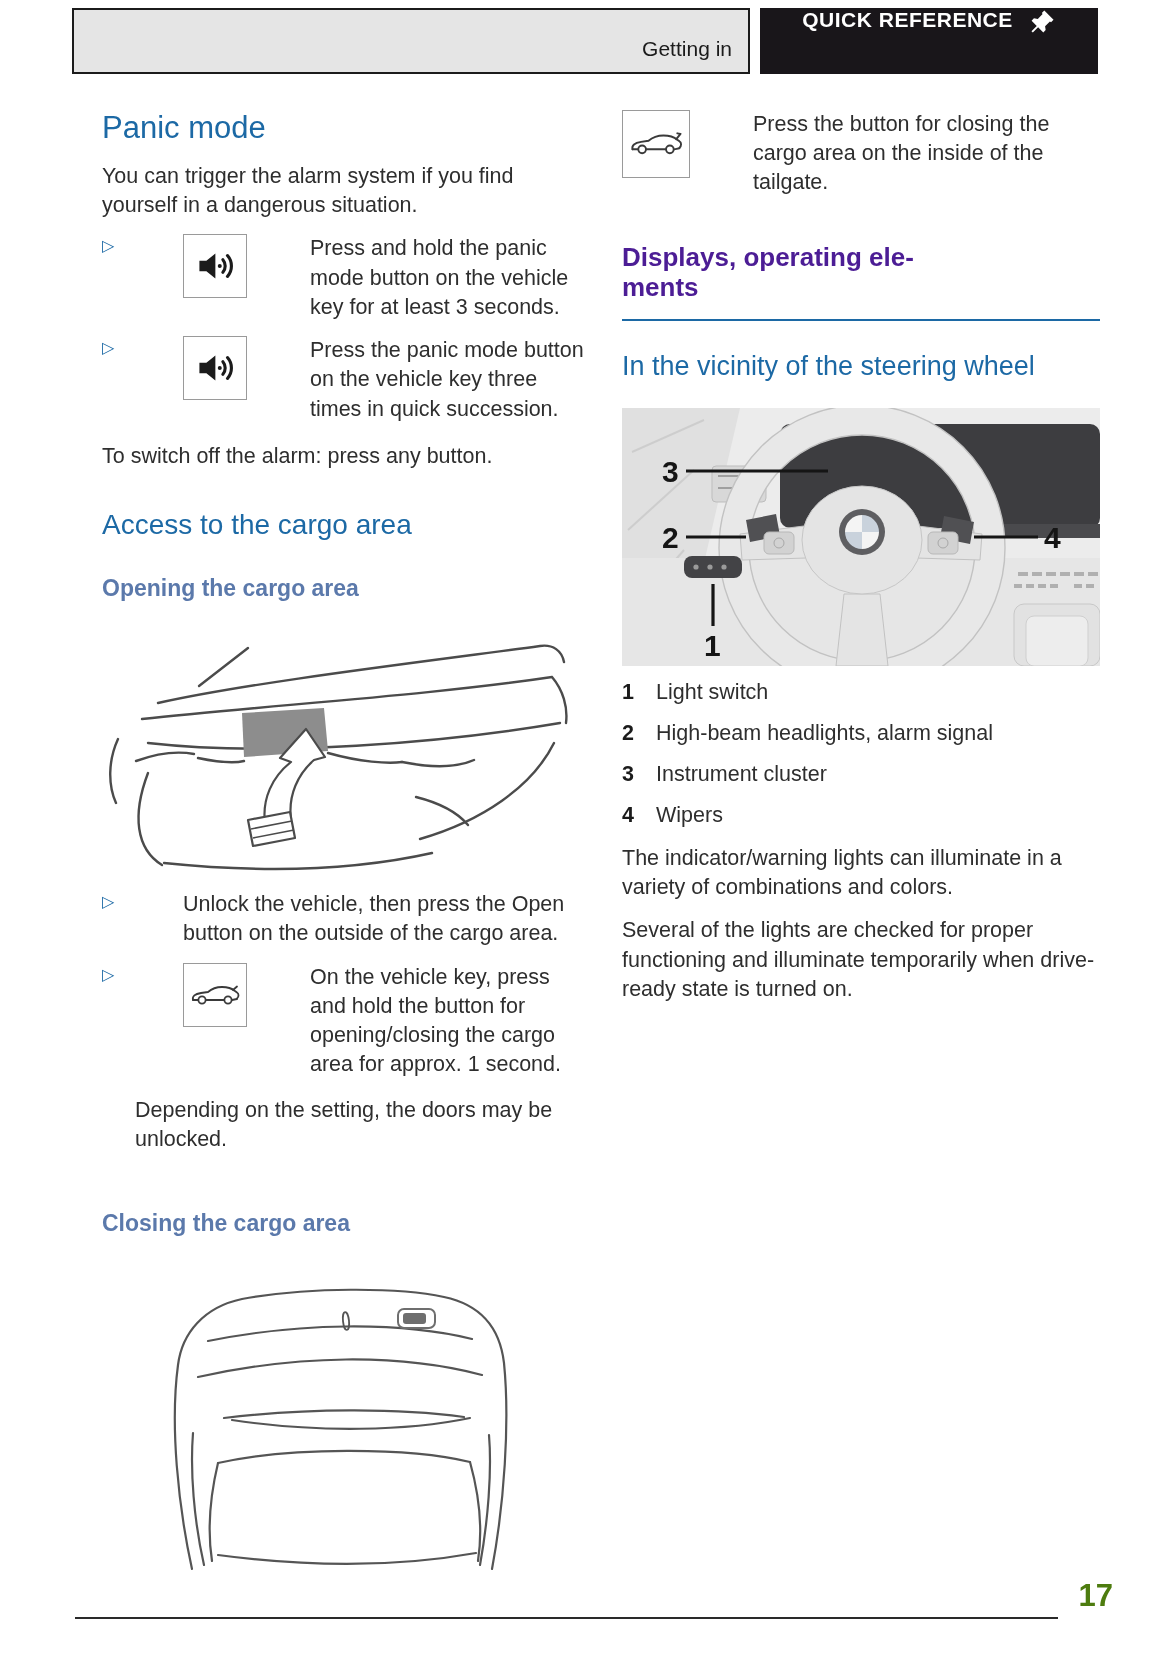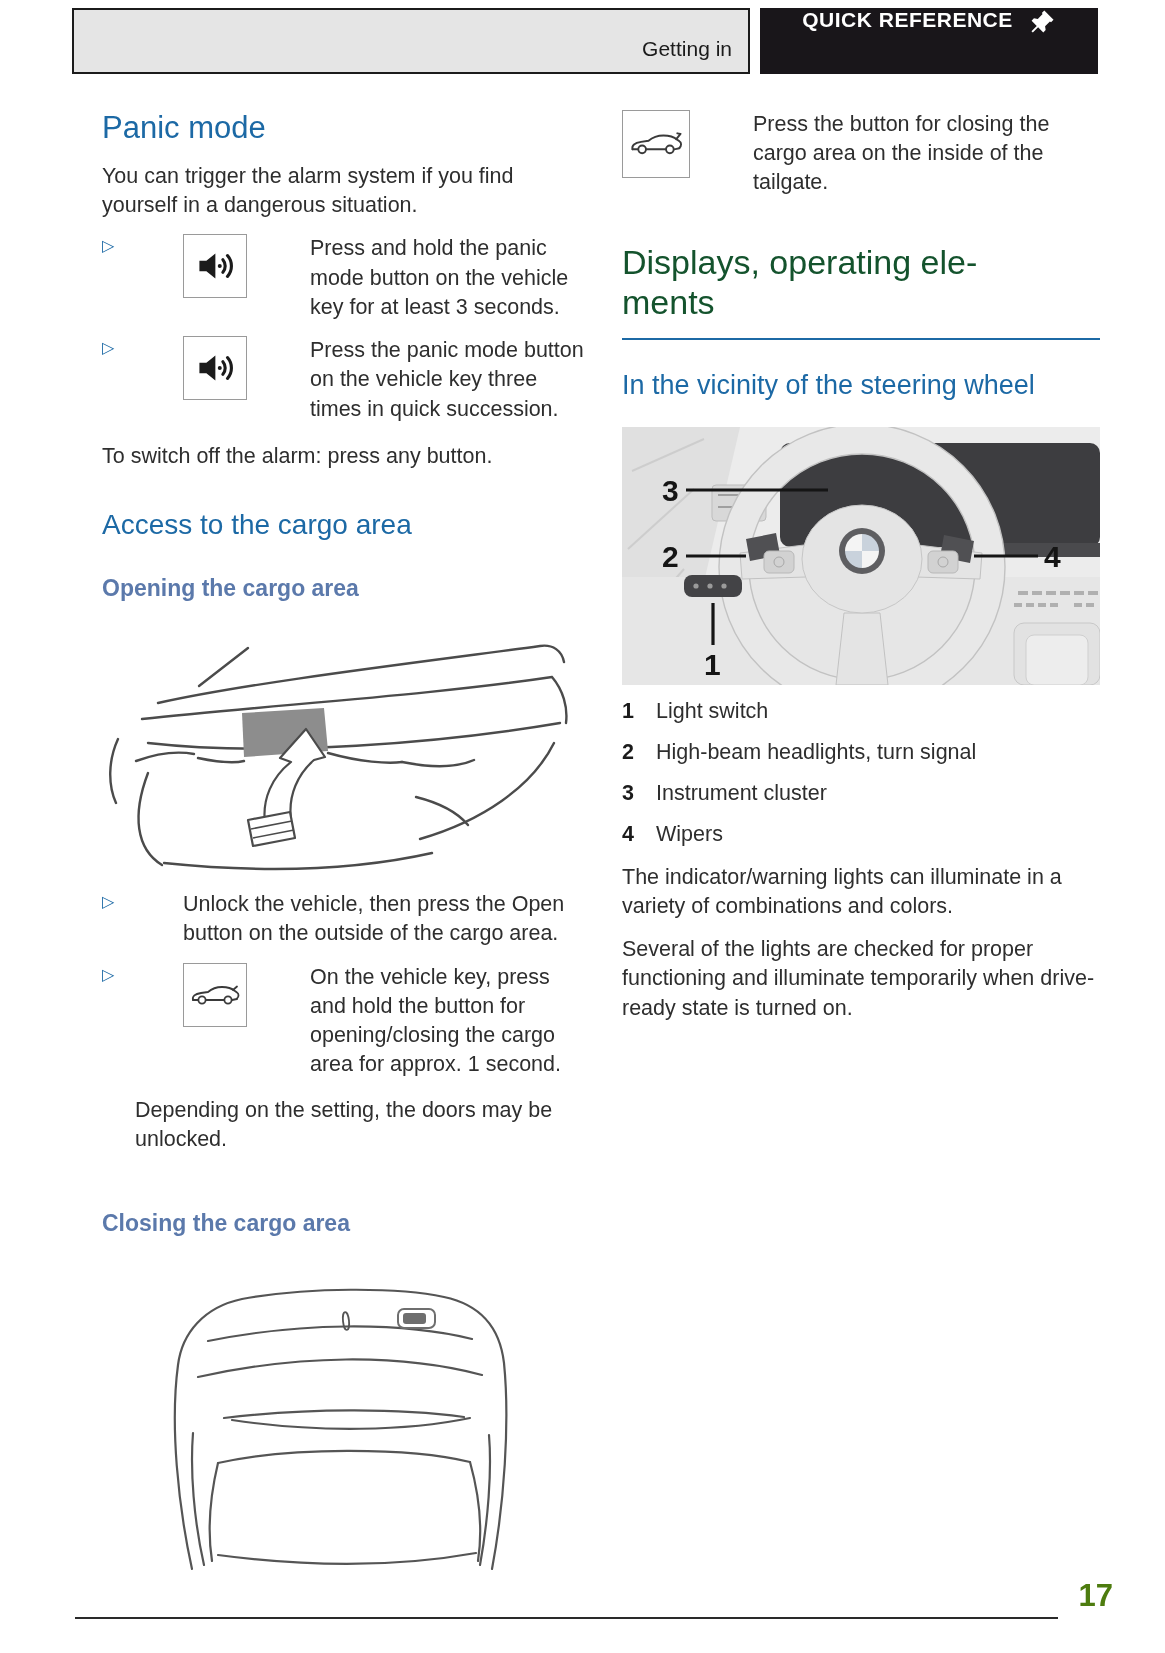--- a/index.html
+++ b/index.html
@@ -12,21 +12,21 @@
   .hdr-box .lbl{position:absolute;right:16px;bottom:11px;font-size:21px;color:#1b1b1b;}
   .hdr-tab{position:absolute;left:760px;top:8px;width:338px;height:66px;background:#19161a;
            display:flex;justify-content:center;gap:16px;}
   .hdr-tab .lbl{color:#fff;font-size:21px;font-weight:700;letter-spacing:.5px;}
 
   
   .col-left{position:absolute;left:86px;top:110px;width:487px;margin-left:16px;}
   .col-right{position:absolute;left:622px;top:110px;width:478px;}
 
   h1,h2,h3,p{margin:0;}
-  .h-big{font-size:34px;line-height:1.18;font-weight:400;color:#14532d;}
+  .h-big{font-size:26px;line-height:1.18;font-weight:700;color:#4c1d95;}
   .h-mid{font-size:28px;font-weight:400;color:#1c69a5;}
   .h-sub{font-size:23px;font-weight:700;color:#5b79ab;}
   .body-t{font-size:21.5px;line-height:1.36;color:#2e2e2e;}
 
   .brow{display:flex;align-items:flex-start;margin-top:14px;gap:48px;}
   .tri{width:33px;flex:none;font-size:16px;color:#1c69a5;padding-top:4px;line-height:1;}
   .ibox{width:62px;height:62px;flex:none;border:1px solid #9a9a9a;margin-right:15px;
         display:flex;align-items:center;justify-content:center;background:#fff;}
   .ibox-lg{width:66px;height:66px;}
   .btxt{flex:1;}
@@ -271,21 +271,21 @@
       </g>
     </svg>
 
     <div style="margin-top:10px;">
       <div class="lrow">
         <span class="lnum">1</span>
         <span>Light switch</span>
       </div>
       <div class="lrow">
         <span class="lnum">2</span>
-        <span>High-beam headlights, turn signal</span>
+        <span>High-beam headlights, alarm signal</span>
       </div>
       <div class="lrow">
         <span class="lnum">3</span>
         <span>Instrument cluster</span>
       </div>
       <div class="lrow">
         <span class="lnum">4</span>
         <span>Wipers</span>
       </div>
     </div>

